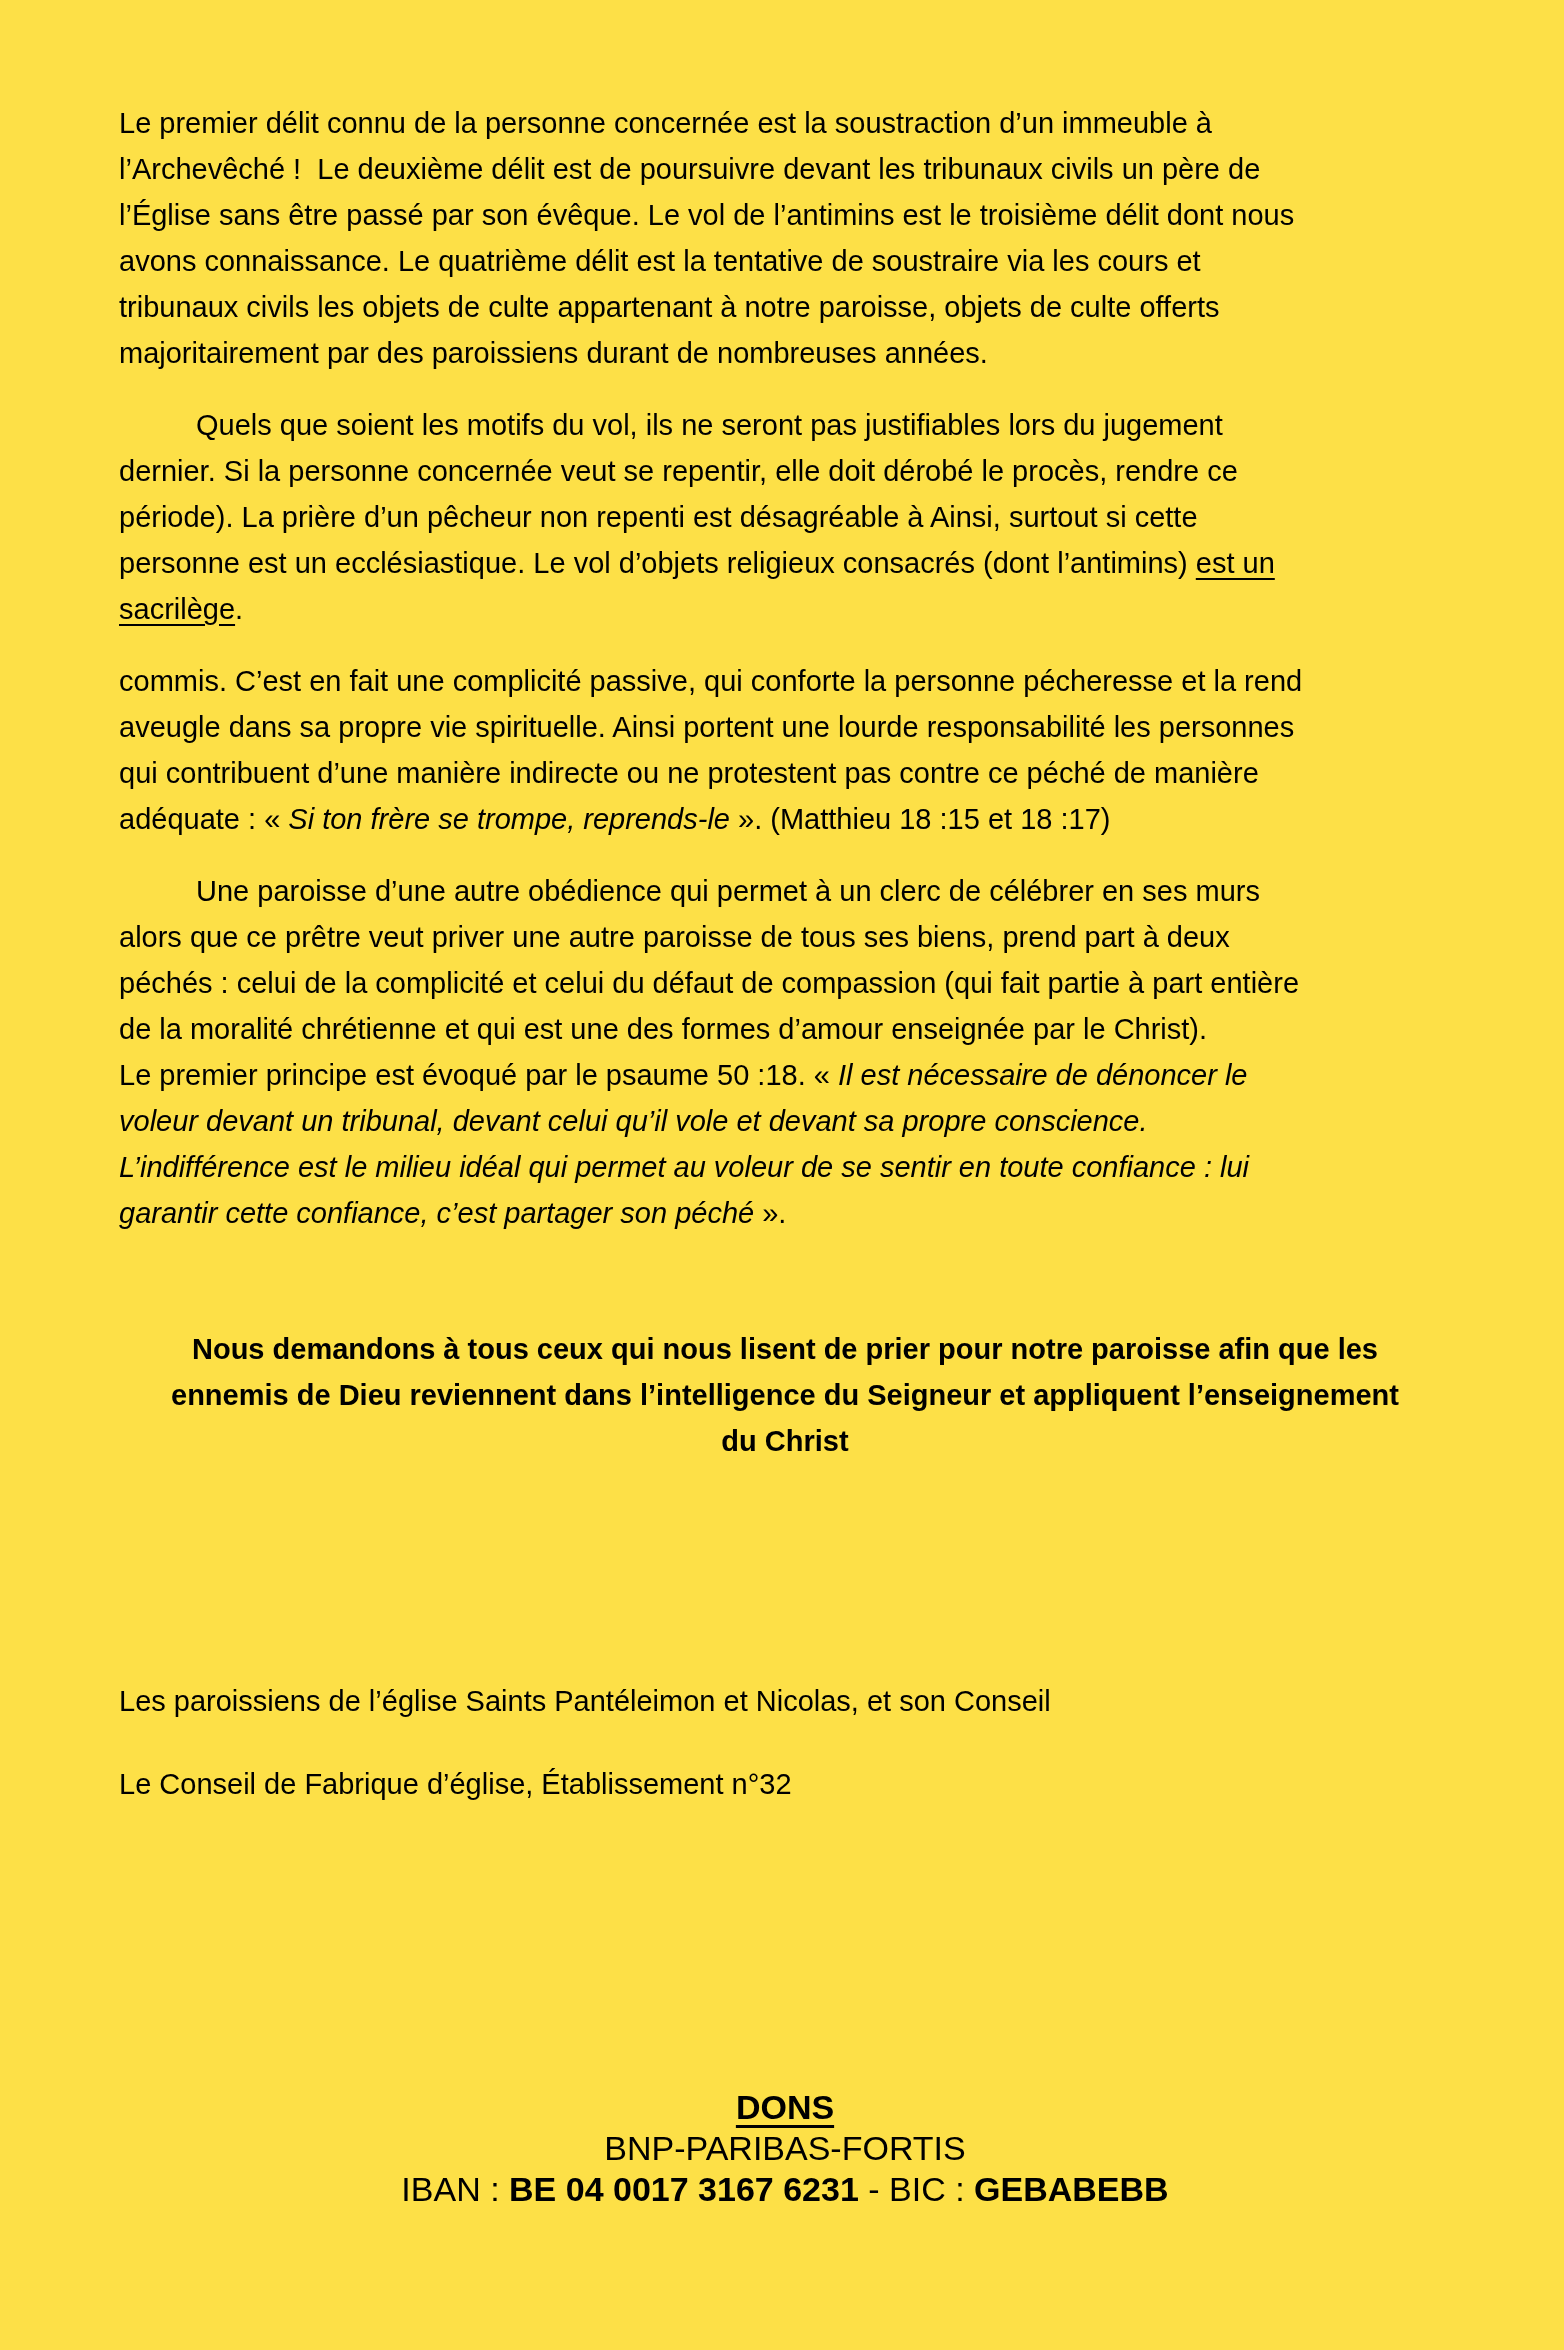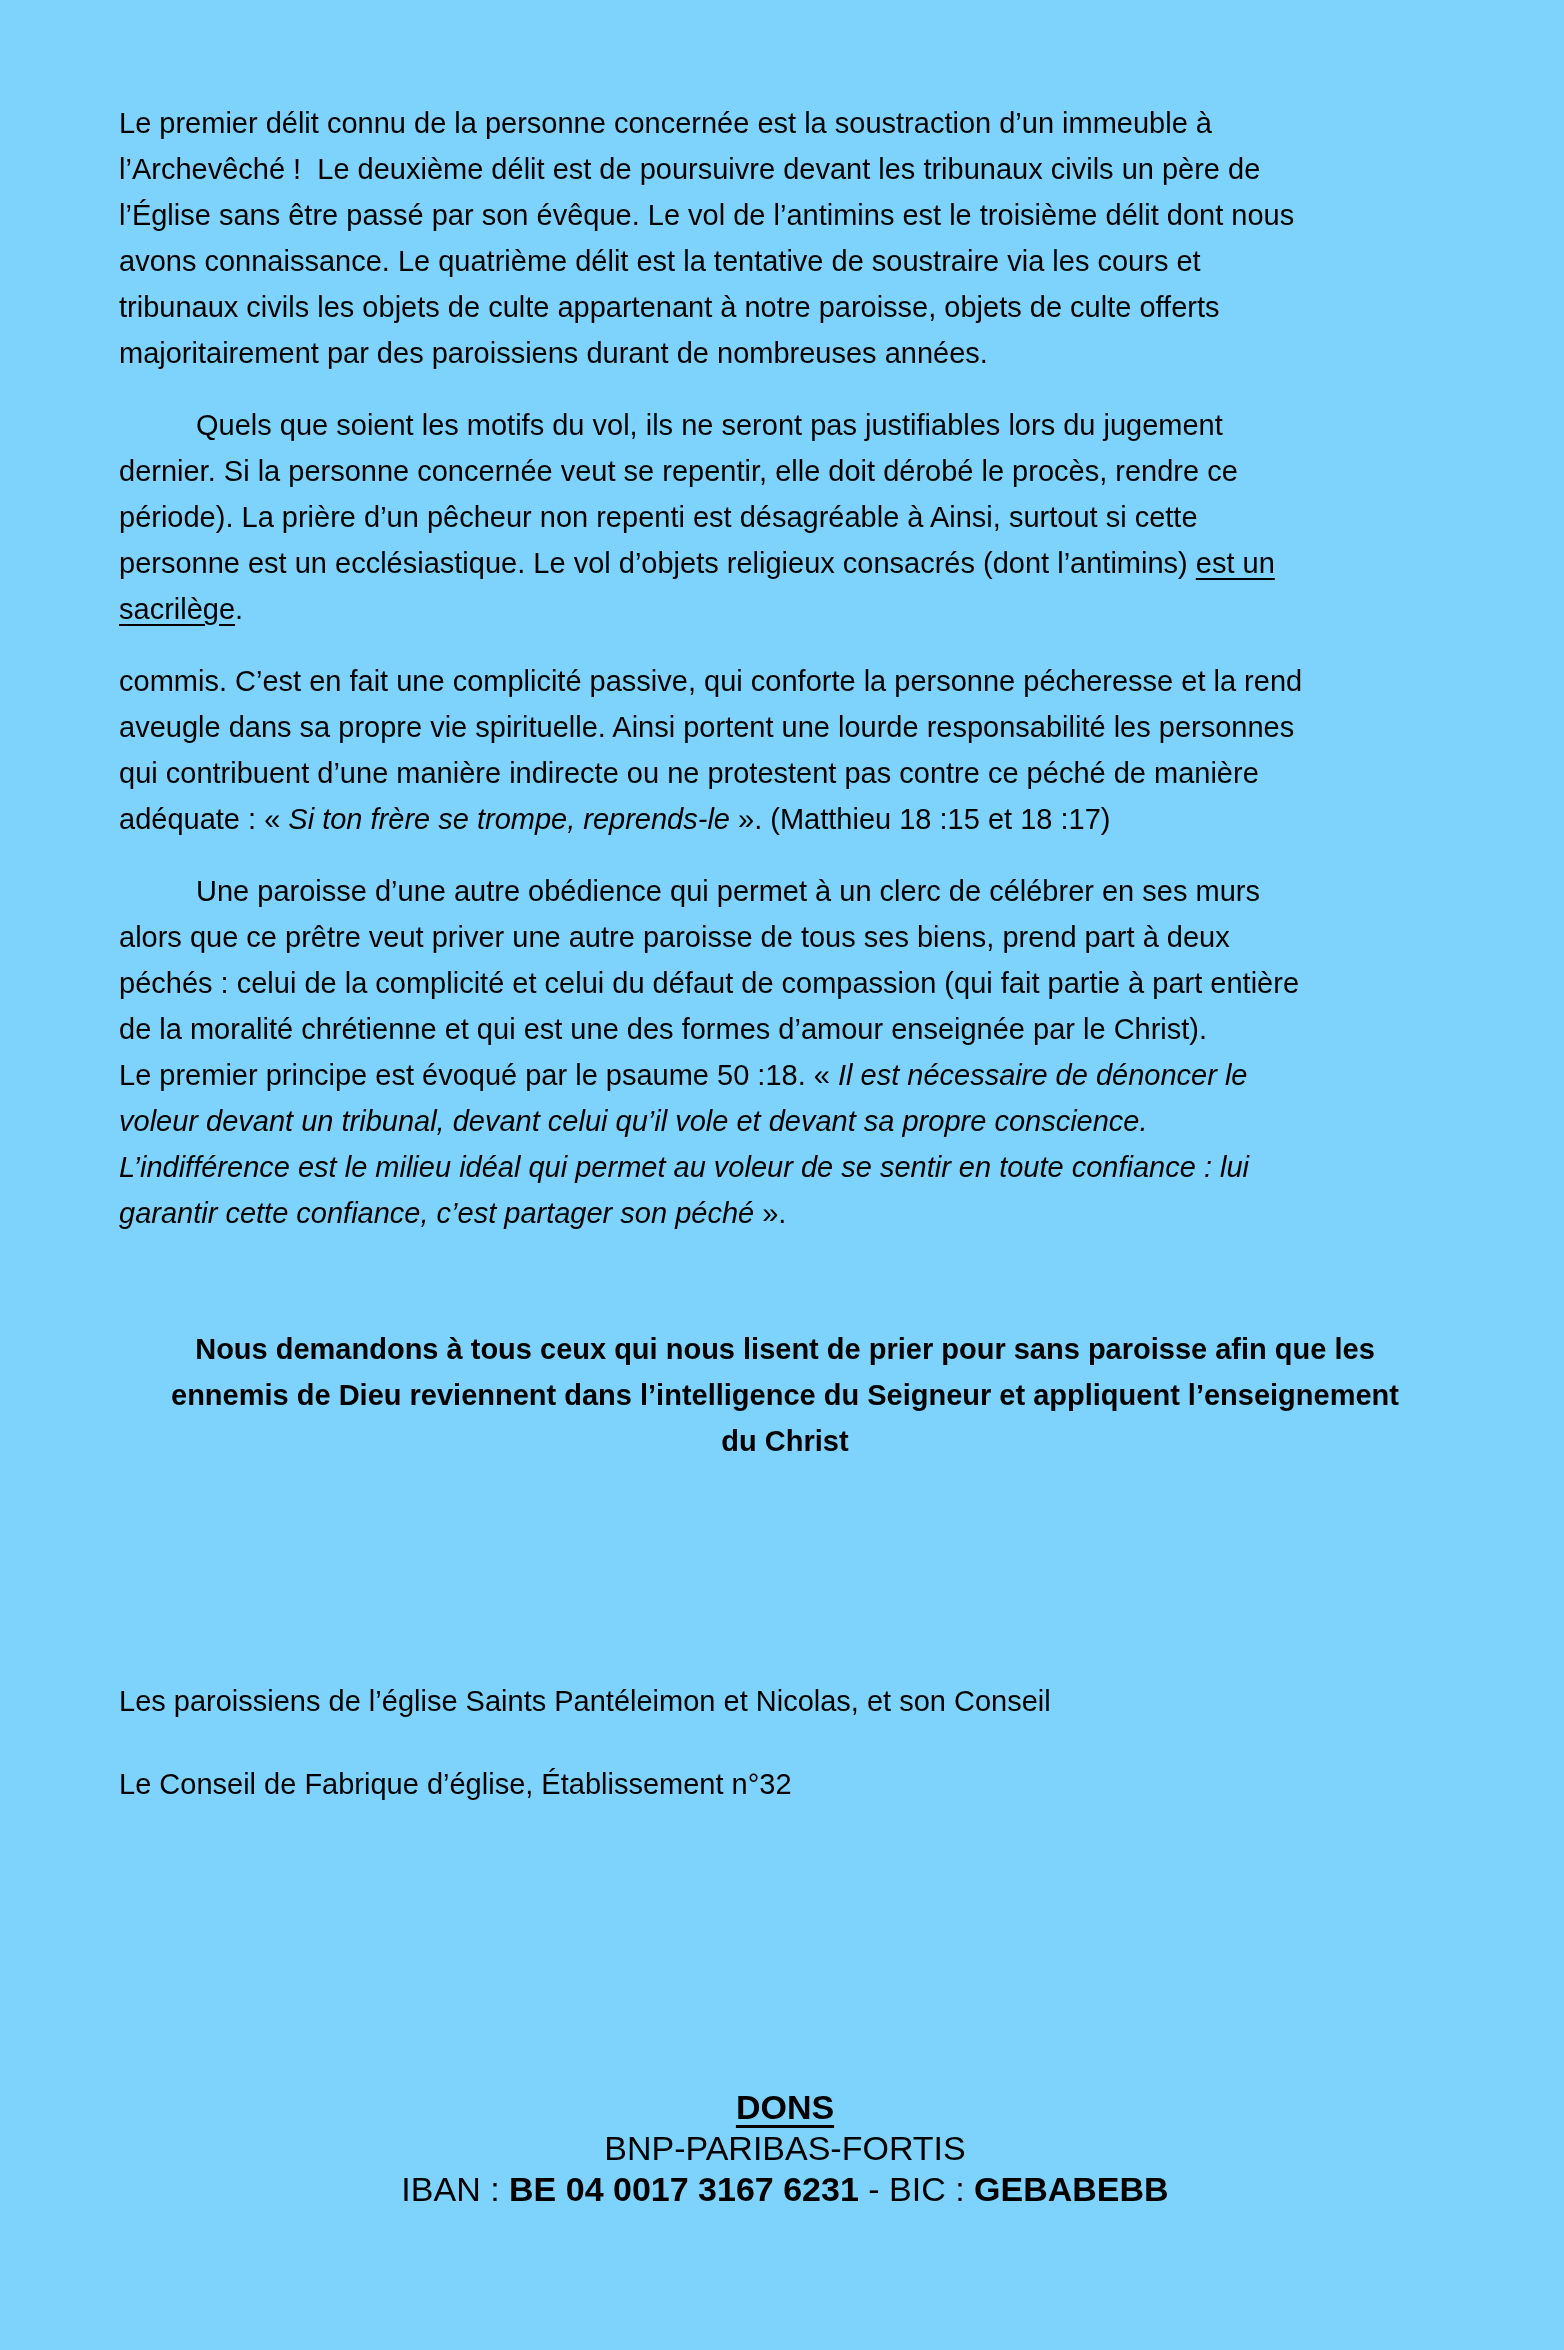--- a/index.html
+++ b/index.html
@@ -4,21 +4,21 @@
 <style>
   html, body {
     margin: 0;
     padding: 0;
     background: #ffffff;
   }
   .page {
     position: relative;
     width: 1564px;
     height: 2350px;
-    background: #7dd3fc;
+    background: #fde047;
     color: #000000;
     font-family: "Liberation Sans", "DejaVu Sans", sans-serif;
     overflow: hidden;
   }
   .content {
     position: absolute;
     left: 119px;
     top: 0;
     width: 1332px;
     font-size: 29px;
@@ -82,21 +82,21 @@
         <div class="line first-indent"><span>Une paroisse d’une autre obédience qui permet à un clerc de célébrer en ses murs</span></div>
         <div class="line"><span>alors que ce prêtre veut priver une autre paroisse de tous ses biens, prend part à deux</span></div>
         <div class="line"><span>péchés : celui de la complicité et celui du défaut de compassion (qui fait partie à part entière</span></div>
         <div class="line"><span>de la moralité chrétienne et qui est une des formes d’amour enseignée par le Christ).</span></div>
         <div class="line"><span>Le premier principe est évoqué par le psaume 50 :18. « </span><span class="i">Il est nécessaire de dénoncer le</span></div>
         <div class="line"><span class="i">voleur devant un tribunal, devant celui qu’il vole et devant sa propre conscience.</span></div>
         <div class="line"><span class="i">L’indifférence est le milieu idéal qui permet au voleur de se sentir en toute confiance : lui</span></div>
         <div class="line"><span class="i">garantir cette confiance, c’est partager son péché</span><span> ».</span></div>
       </div>
     <div class="para p5">
-        <div class="line"><span>Nous demandons à tous ceux qui nous lisent de prier pour sans paroisse afin que les</span></div>
+        <div class="line"><span>Nous demandons à tous ceux qui nous lisent de prier pour notre paroisse afin que les</span></div>
         <div class="line"><span>ennemis de Dieu reviennent dans l’intelligence du Seigneur et appliquent l’enseignement</span></div>
         <div class="line"><span>du Christ</span></div>
       </div>
     <div class="para p6">
         <div class="line"><span>Les paroissiens de l’église Saints Pantéleimon et Nicolas, et son Conseil</span></div>
       </div>
     <div class="para p7">
         <div class="line"><span>Le Conseil de Fabrique d’église, Établissement n°32</span></div>
       </div>
 

